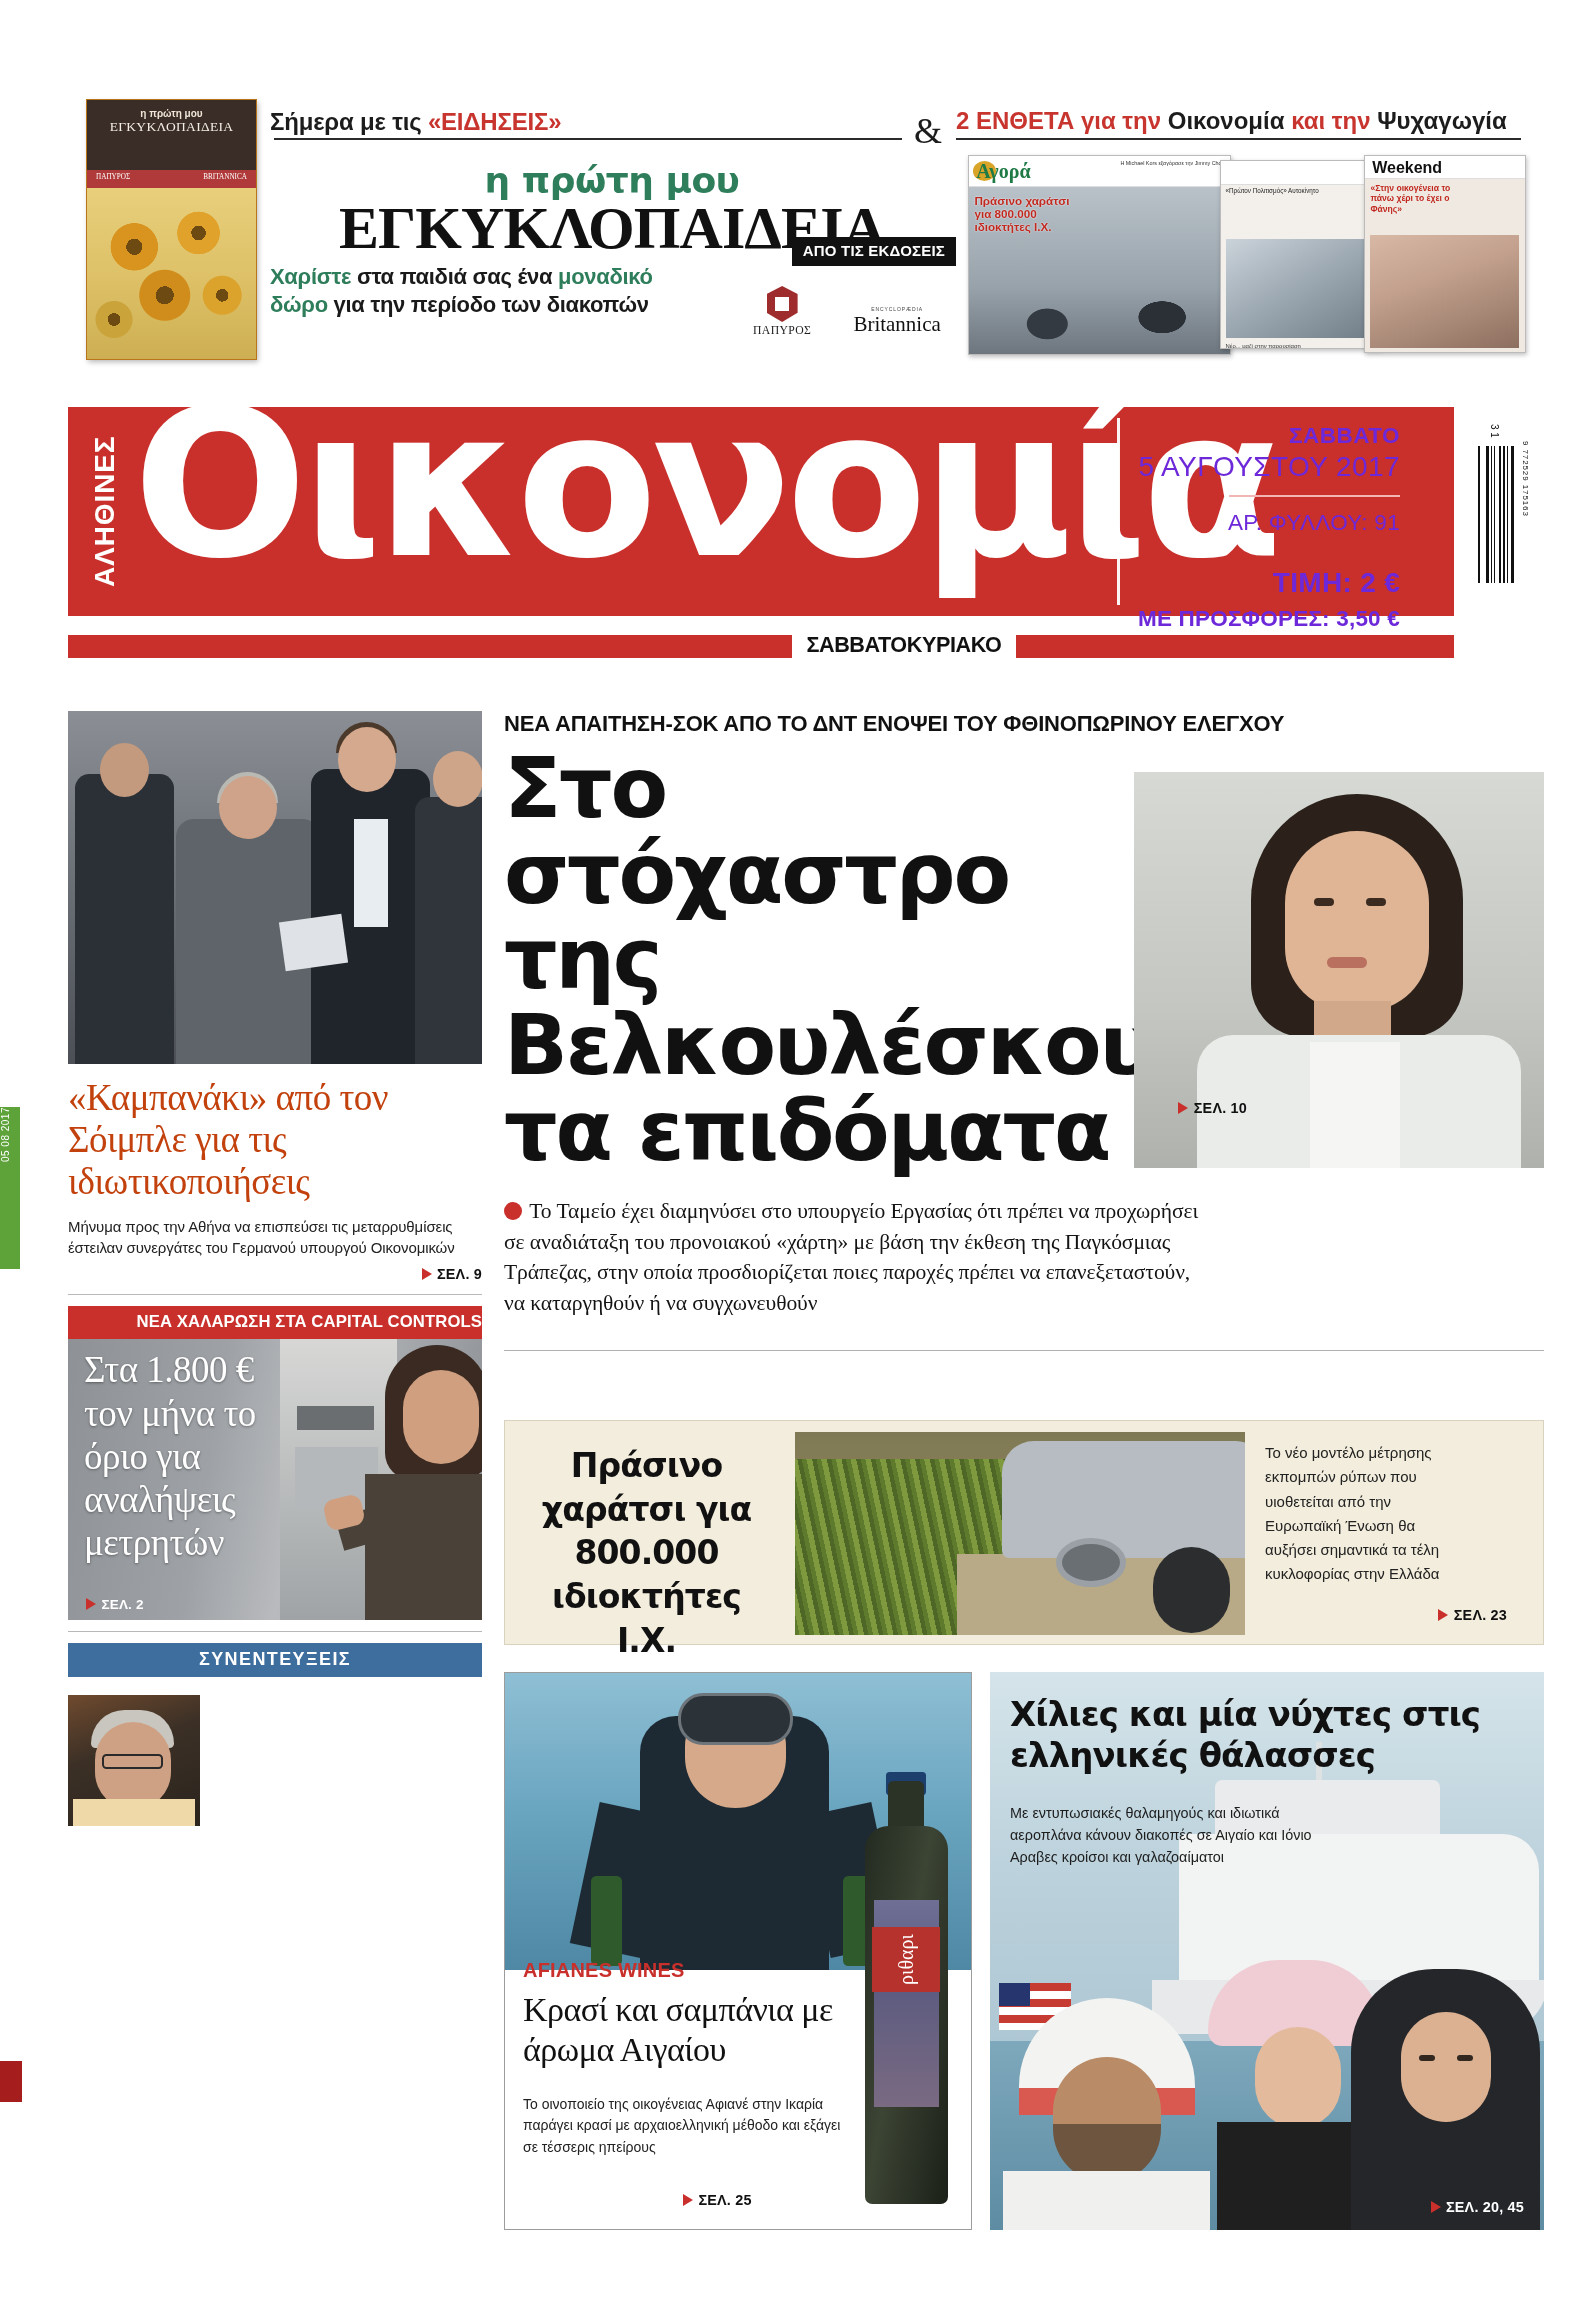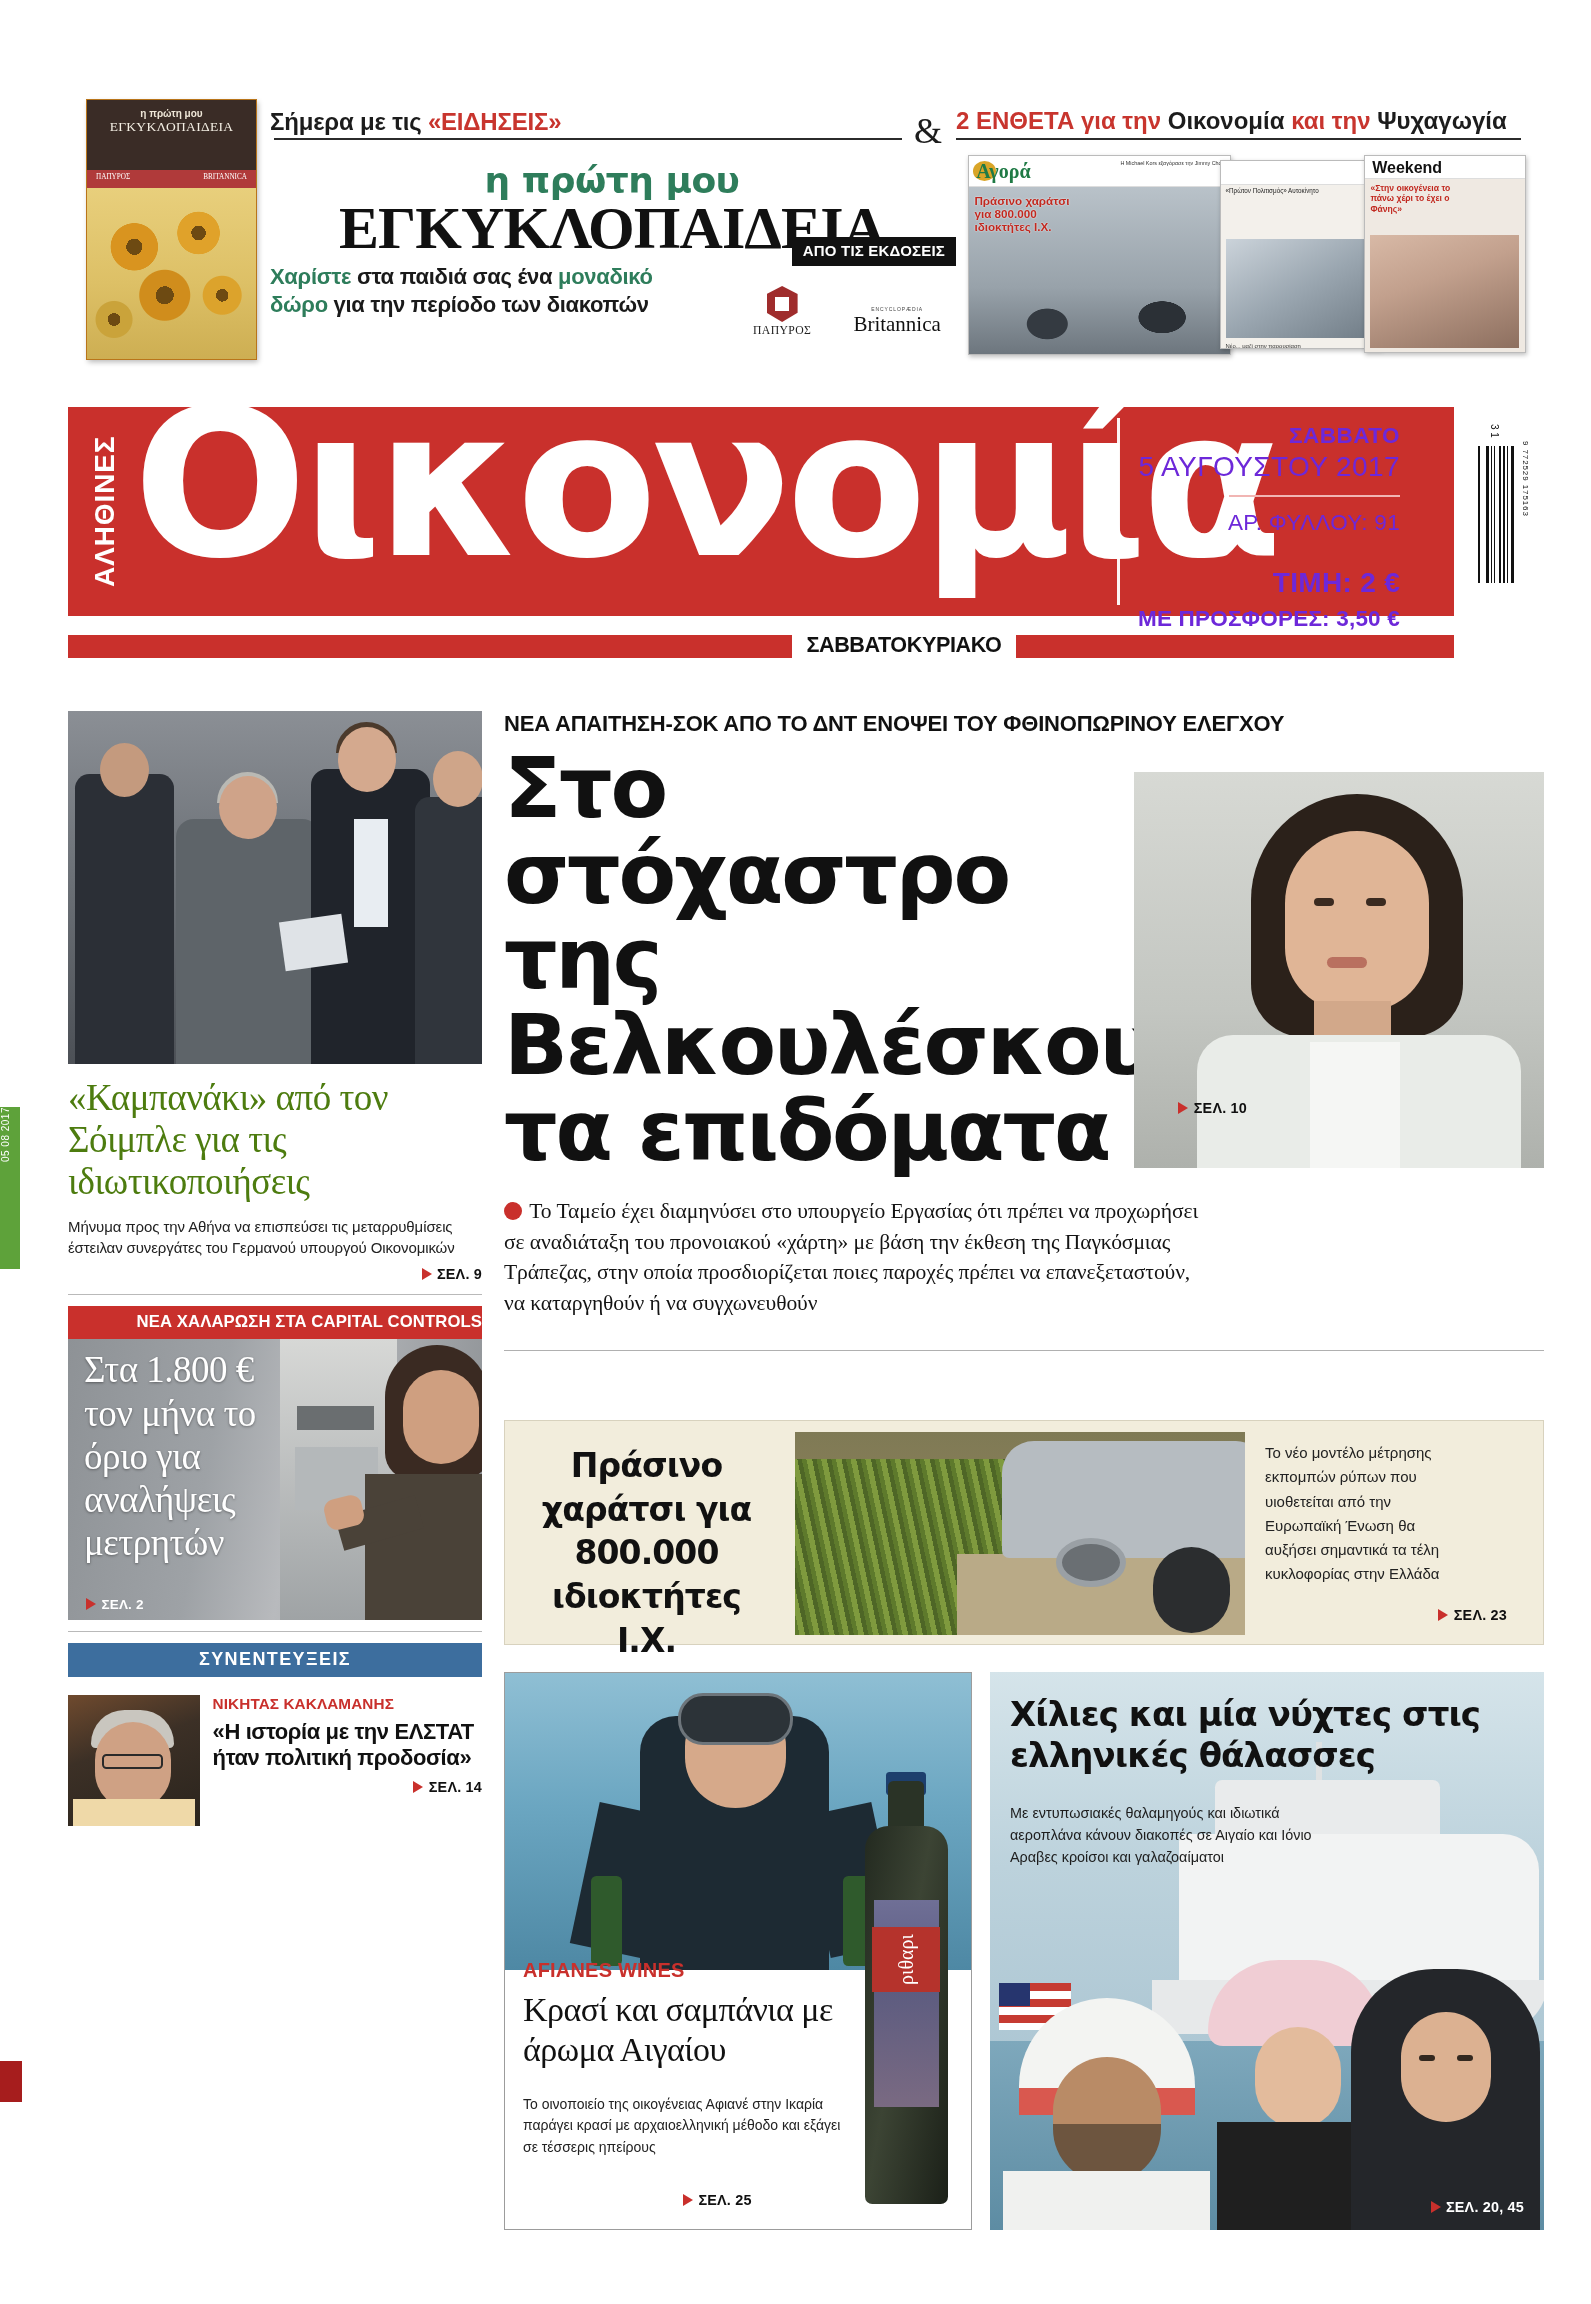--- a/index.html
+++ b/index.html
@@ -153,21 +153,21 @@
   .lcp-head2 { position:absolute; left:151px; top:65px; width:58px; height:63px; border-radius:50%; background:#cfa389;}
   .lcp-hair2 { position:absolute; left:149px; top:61px; width:61px; height:31px; border-radius:31px 31px 0 0; background:#b9b9b4;}
   .lcp-suit3 { position:absolute; left:243px; top:58px; width:119px; height:302px; background:#20242b; border-radius:16px 16px 0 0;}
   .lcp-shirt3 { position:absolute; left:286px; top:108px; width:34px; height:108px; background:#e8edf2;}
   .lcp-head3 { position:absolute; left:270px; top:16px; width:58px; height:65px; border-radius:50%; background:#d4a98e;}
   .lcp-hair3 { position:absolute; left:268px; top:10.8px; width:61px; height:31px; border-radius:31px 31px 0 0; background:#4b3a2c;}
   .lcp-suit4 { position:absolute; left:347px; top:86px; width:83px; height:274px; background:#30353c; border-radius:14.4px 14.4px 0 0;}
   .lcp-head4 { position:absolute; left:365px; top:40px; width:50px; height:56px; border-radius:50%; background:#cfa589;}
   .lcp-folder { position:absolute; left:214px; top:207px; width:63px; height:49px; background:#dfe3e7; transform:rotate(-8deg);}
 
-  .lc-title { font-family:"Liberation Serif", serif; font-size:37px; line-height:1.14; color:#4d7c0f;
+  .lc-title { font-family:"Liberation Serif", serif; font-size:37px; line-height:1.14; color:#c2410c;
       margin-top:12.6px; letter-spacing:-0.5px; }
   .lc-sub { font-size:15px; line-height:1.42; color:#222; margin-top:12.6px; letter-spacing:-0.1px;}
   .sel { display:inline-flex; align-items:center; gap:5.4px; font-size:14.4px; font-weight:bold; color:#111; letter-spacing:0.2px;}
   .sel .tri { width:0;height:0;border-left:10px solid #c9302c;border-top:6.3px solid transparent;border-bottom:6.3px solid transparent;}
   .sel-right { text-align:right; margin-top:8px; }
   .hr-thin { height:0.9px; background:#b9b9b9; margin:10.8px 0; }
 
   
   .cc-bar { background:#c9302c; color:#fff; font-size:16.7px; font-weight:bold; text-align:right; padding:6.3px 0 7.2px;
             letter-spacing:0.1px;}
@@ -489,30 +489,20 @@
     <div class="iv-bar">ΣΥΝΕΝΤΕΥΞΕΙΣ</div>
 
 
     <div class="iv-row2">
       <div class="iv-photo ph2">
         <div class="hair"></div>
         <div class="face"></div>
         <div class="glasses"></div>
         <div class="shirt"></div>
       </div>
-      <div class="iv-txt">
-        <div class="iv-name">ΝΙΚΗΤΑΣ ΚΑΚΛΑΜΑΝΗΣ</div>
-        <div class="iv-quote">«Η ιστορία με την ΕΛΣΤΑΤ ήταν πολιτική προδοσία»</div>
-        <div class="sel-right">
-          <span class="sel">
-            <span class="tri"></span>
-            <span>ΣΕΛ. 14</span>
-          </span>
-        </div>
-      </div>
     </div>
   </div>
 
   <div class="lead">
     <div class="lead-kicker">ΝΕΑ ΑΠΑΙΤΗΣΗ-ΣΟΚ ΑΠΟ ΤΟ ΔΝΤ ΕΝΟΨΕΙ ΤΟΥ ΦΘΙΝΟΠΩΡΙΝΟΥ ΕΛΕΓΧΟΥ</div>
     <div class="lead-title">Στο στόχαστρο της Βελκουλέσκου τα επιδόματα</div>
     <div class="lead-photo">
       <div class="lp-hair"></div>
       <div class="lp-face"></div>
       <div class="lp-eye1"></div>

